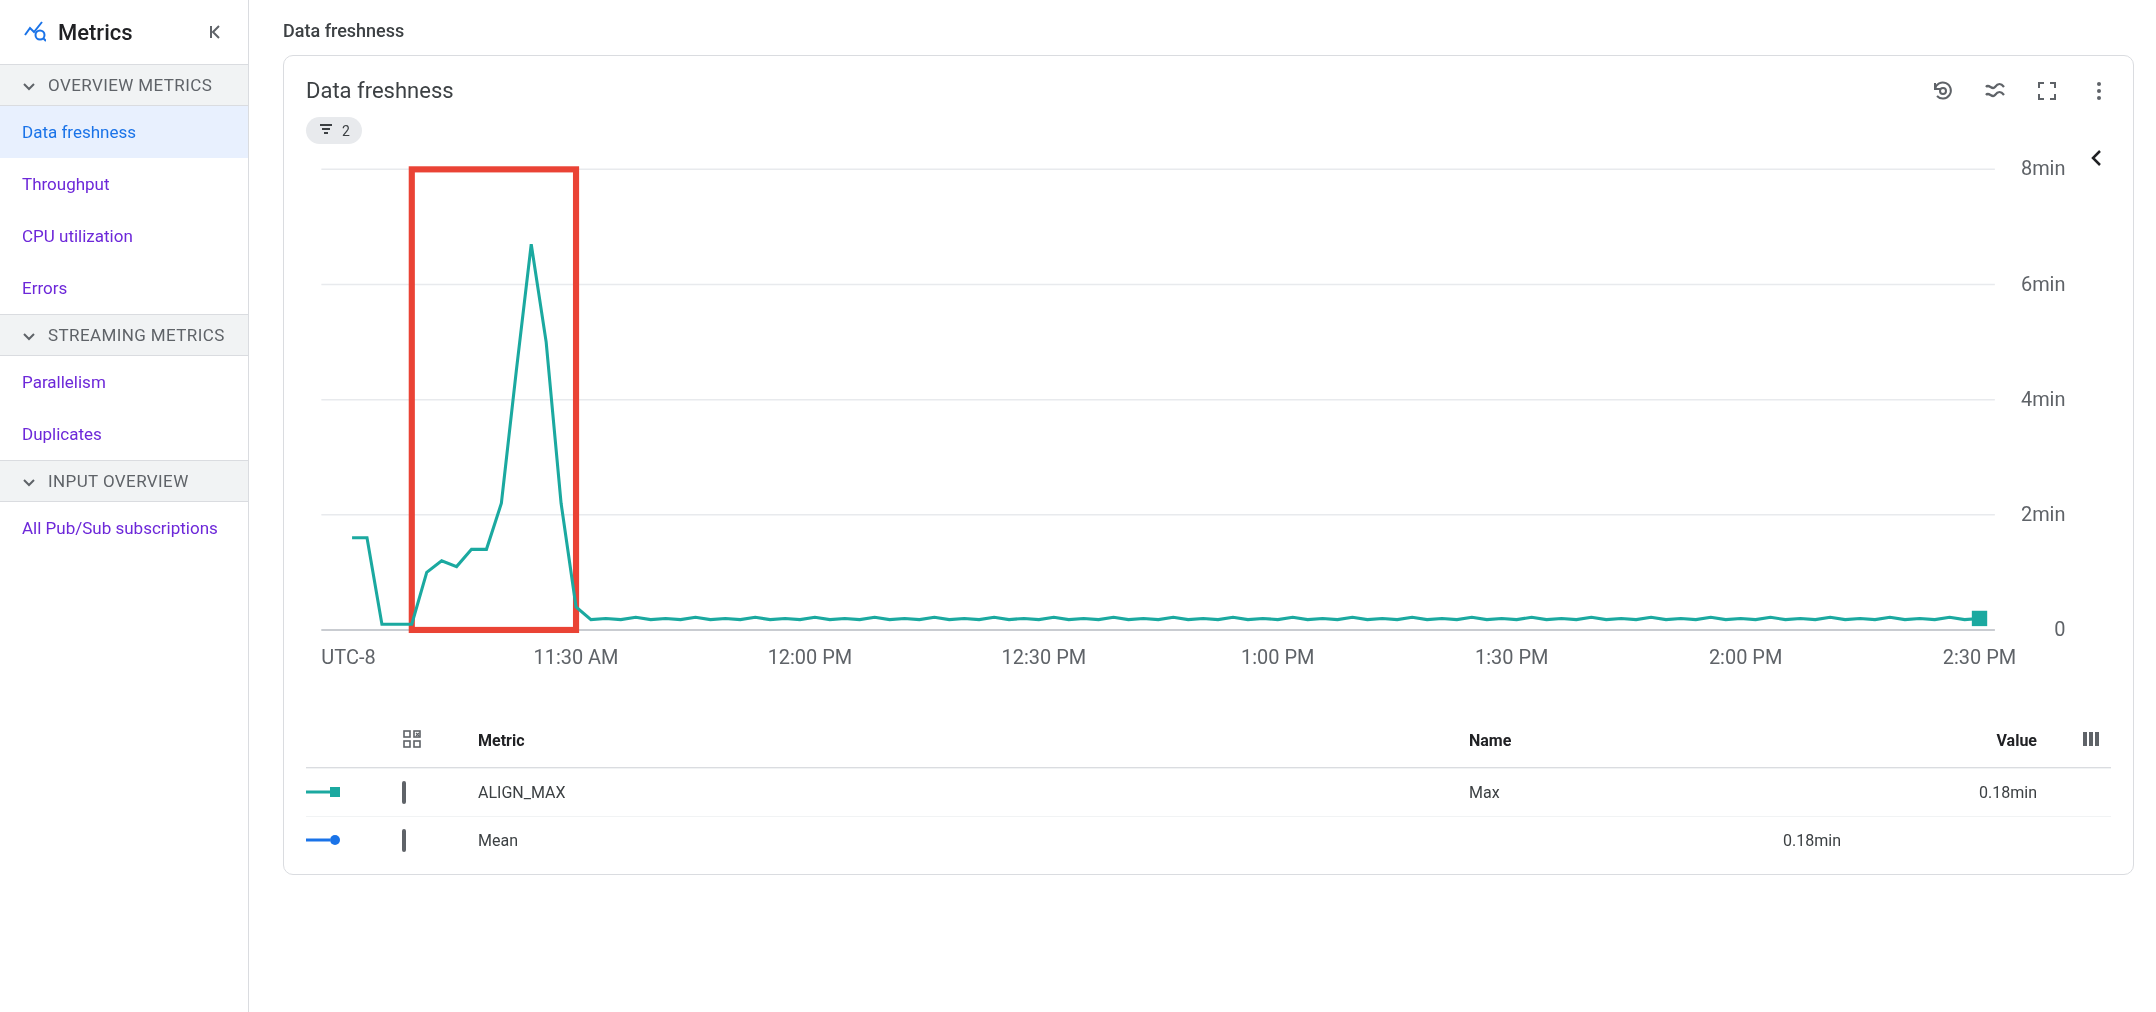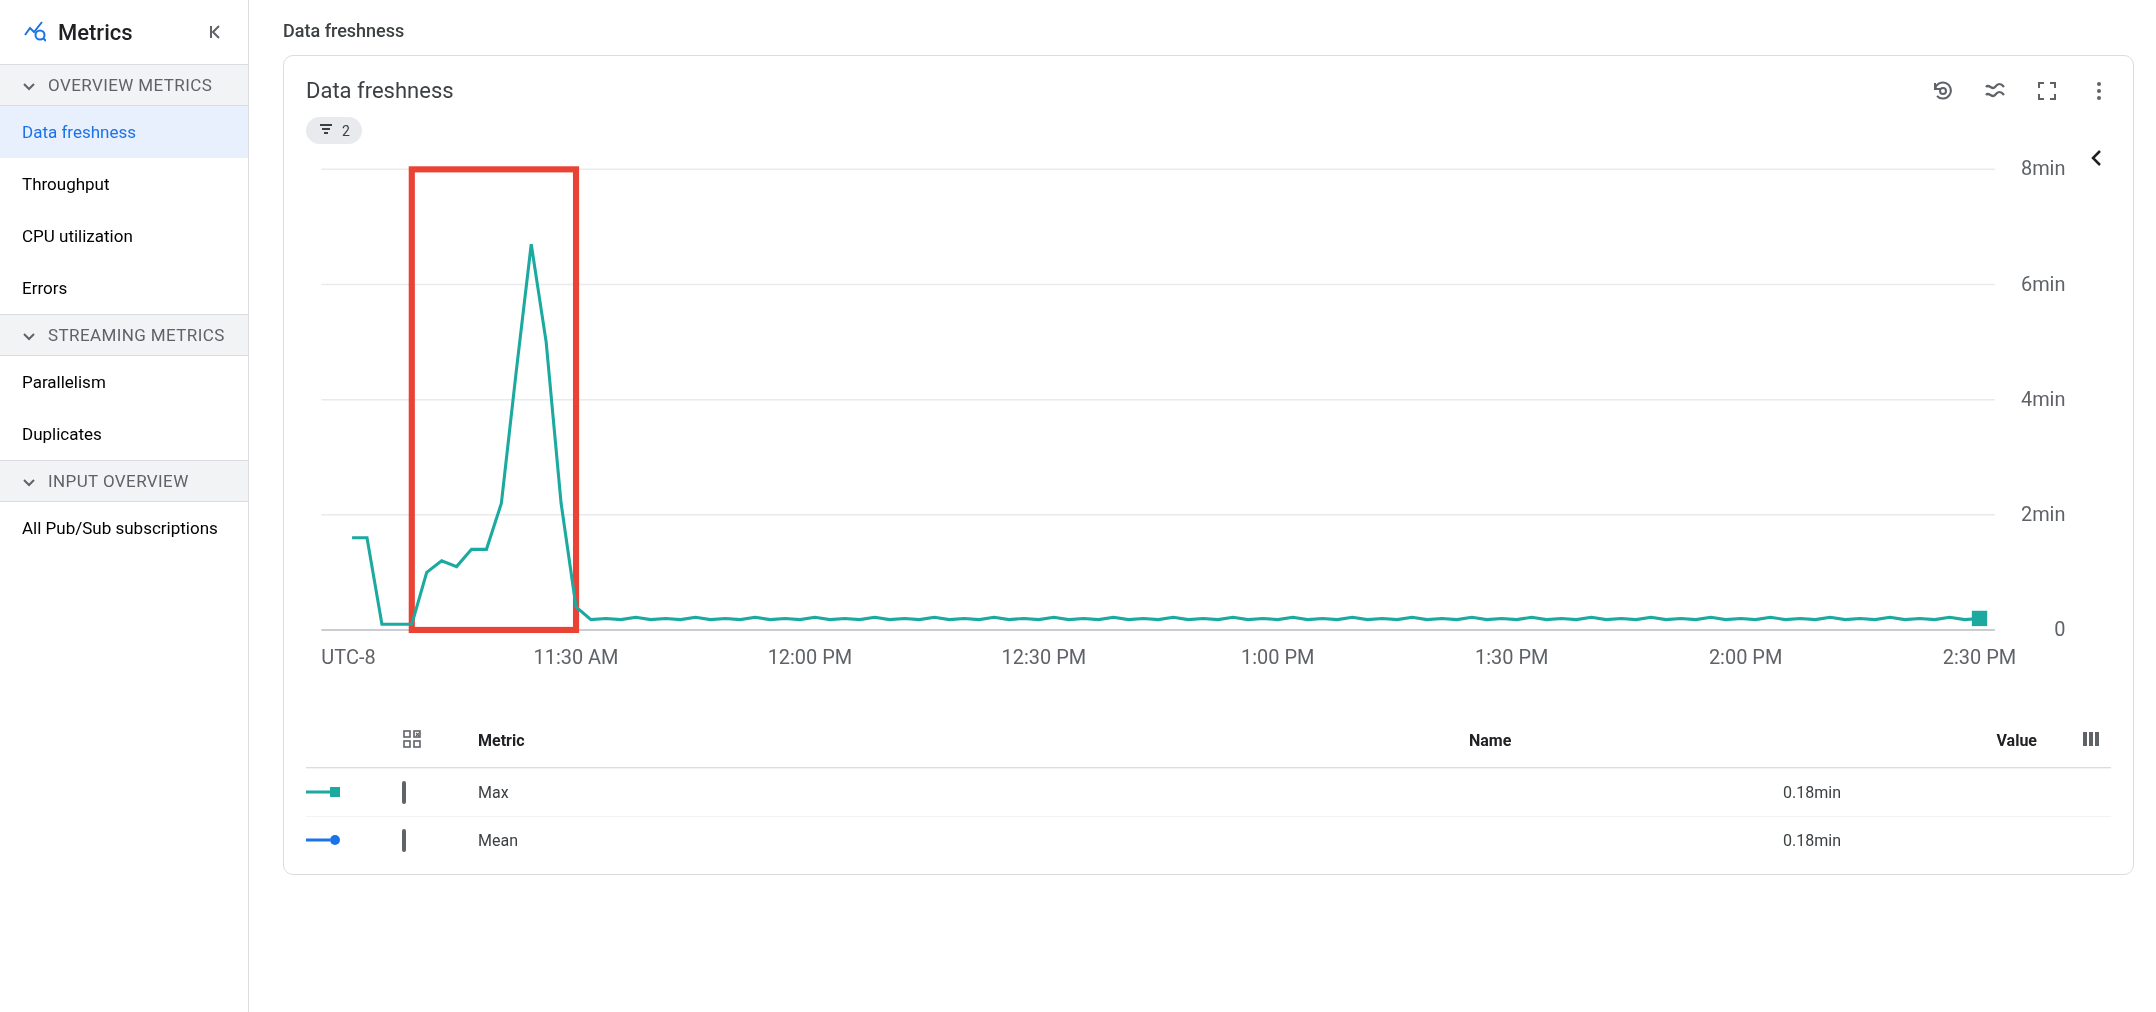--- a/index.html
+++ b/index.html
@@ -6,21 +6,21 @@
   body { font-family: "Google Sans", Roboto, "Helvetica Neue", Arial, sans-serif; color: #202124; background: #fff; }
   .app { display: flex; height: 100vh; }
   
   .sidebar { width: 249px; border-right: 1px solid #dadce0; display: flex; flex-direction: column; }
   .sidebar-header { display: flex; align-items: center; justify-content: space-between; padding: 18px 22px; }
   .sidebar-title-wrap { display: flex; align-items: center; gap: 12px; }
   .sidebar-title { font-size: 22px; font-weight: 500; }
   .collapse-btn { width: 24px; height: 24px; display:flex; align-items:center; justify-content:center; cursor:pointer; color:#5f6368;}
   .section-header { display:flex; align-items:center; gap:10px; padding: 10px 22px; background:#f1f3f4; color:#5f6368; font-size:17px; letter-spacing: .4px; border-top:1px solid #dadce0; border-bottom:1px solid #dadce0;}
   .section-header .chev { width:16px; height:16px; }
-  .sidebar-item { padding: 16px 22px; font-size: 17px; color:#000000; cursor:pointer; }
+  .sidebar-item { padding: 16px 22px; font-size: 17px; color:#6d28d9; cursor:pointer; }
   .sidebar-item.active { background:#e8f0fe; color:#1a73e8; }
   
   .main { flex:1; display:flex; flex-direction:column; overflow:auto;}
   .page-heading { font-size:18px; font-weight:500; color:#3c4043; padding: 20px 34px 14px;}
   .card { margin: 0 22px 22px 34px; border:1px solid #dadce0; border-radius:10px; padding: 22px 22px 10px 22px; }
   .card-header { display:flex; align-items:center; justify-content:space-between; }
   .card-title { font-size:22px; color:#3c4043; }
   .card-tools { display:flex; align-items:center; gap: 28px; color:#5f6368; }
   .tool-btn { width:24px; height:24px; display:flex; align-items:center; justify-content:center; cursor:pointer;}
   .filter-chip { display:inline-flex; align-items:center; gap:8px; background:#e8eaed; border-radius:14px; padding:4px 12px; margin-top:14px; font-size:14px; color:#3c4043;}
@@ -201,20 +201,21 @@
         </div>
 
         <div class="trow">
           <span class="legend-glyph">
             <svg width="34" height="14">
                 <line x1="0" y1="7" x2="24" y2="7" stroke="#1ba9a0" stroke-width="3"></line>
                 <rect x="24" y="2" width="10" height="10" fill="#1ba9a0"></rect>
               </svg>
           </span>
           <span><span class="checkbox"></span></span>
+          <span>ALIGN_MAX</span>
           <span>Max</span>
           <span class="val">0.18min</span>
           <span></span>
         </div>
 
         <div class="trow">
           <span class="legend-glyph">
             <svg width="34" height="14">
                 <line x1="0" y1="7" x2="24" y2="7" stroke="#1a73e8" stroke-width="3"></line>
                 <circle cx="29" cy="7" r="5" fill="#1a73e8"></circle>

